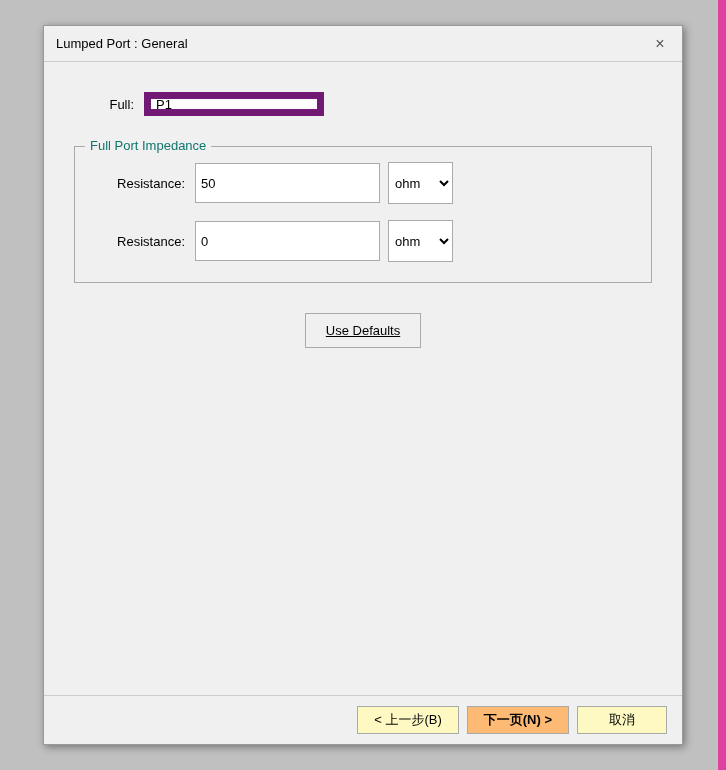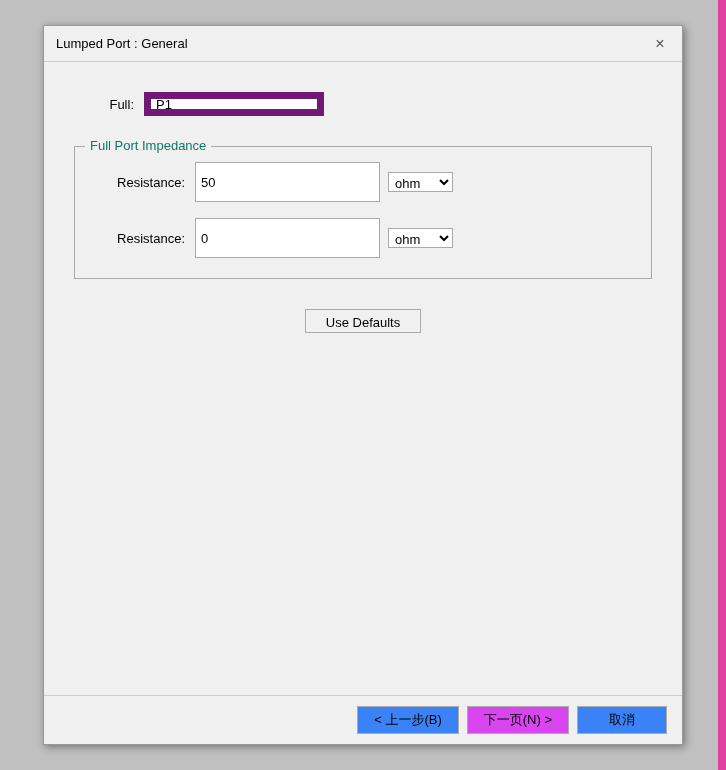--- a/index.html
+++ b/index.html
@@ -131,70 +131,71 @@
       height: 40px;
       border: 1px solid #aaa;
       background: white;
       padding: 2px 5px;
       font-size: 13px;
       outline: none;
     }
 
     .unit-select {
       margin-left: 8px;
-      height: 20px;
+      height: 42px;
       border: 1px solid #aaa;
       background: white;
       padding: 2px 2px;
       font-size: 13px;
       outline: none;
       min-width: 65px;
       cursor: pointer;
     }
 
     .use-defaults-btn {
       display: block;
       margin: 0 auto;
       padding: 5px 20px;
       background: #f0f0f0;
       border: 1px solid #aaa;
       cursor: pointer;
       font-size: 13px;
       color: #000;
-      height: 24px;
+      height: 35px;
+      text-decoration: underline;
     }
 
     .spacer {
       flex: 1;
     }
 
     .dialog-footer {
       border-top: 1px solid #ccc;
       padding: 10px 15px;
       display: flex;
       justify-content: flex-end;
       align-items: center;
       gap: 8px;
       background: #f0f0f0;
     }
 
     .footer-btn {
       height: 28px;
       padding: 4px 16px;
       border: 1px solid #aaa;
-      background: #3b82f6;
+      background: #fef9c3;
       cursor: pointer;
       font-size: 13px;
       color: #000;
       min-width: 90px;
     }
 
     .footer-btn.primary {
-      background: #d946ef;
-      font-weight: normal;
+      background: #fdba74;
+      font-weight: bold;
     }
 
     .watermark {
       position: absolute;
       bottom: 42px;
       right: 0;
       font-size: 11px;
       color: #888;
       padding: 2px 5px;
     }

